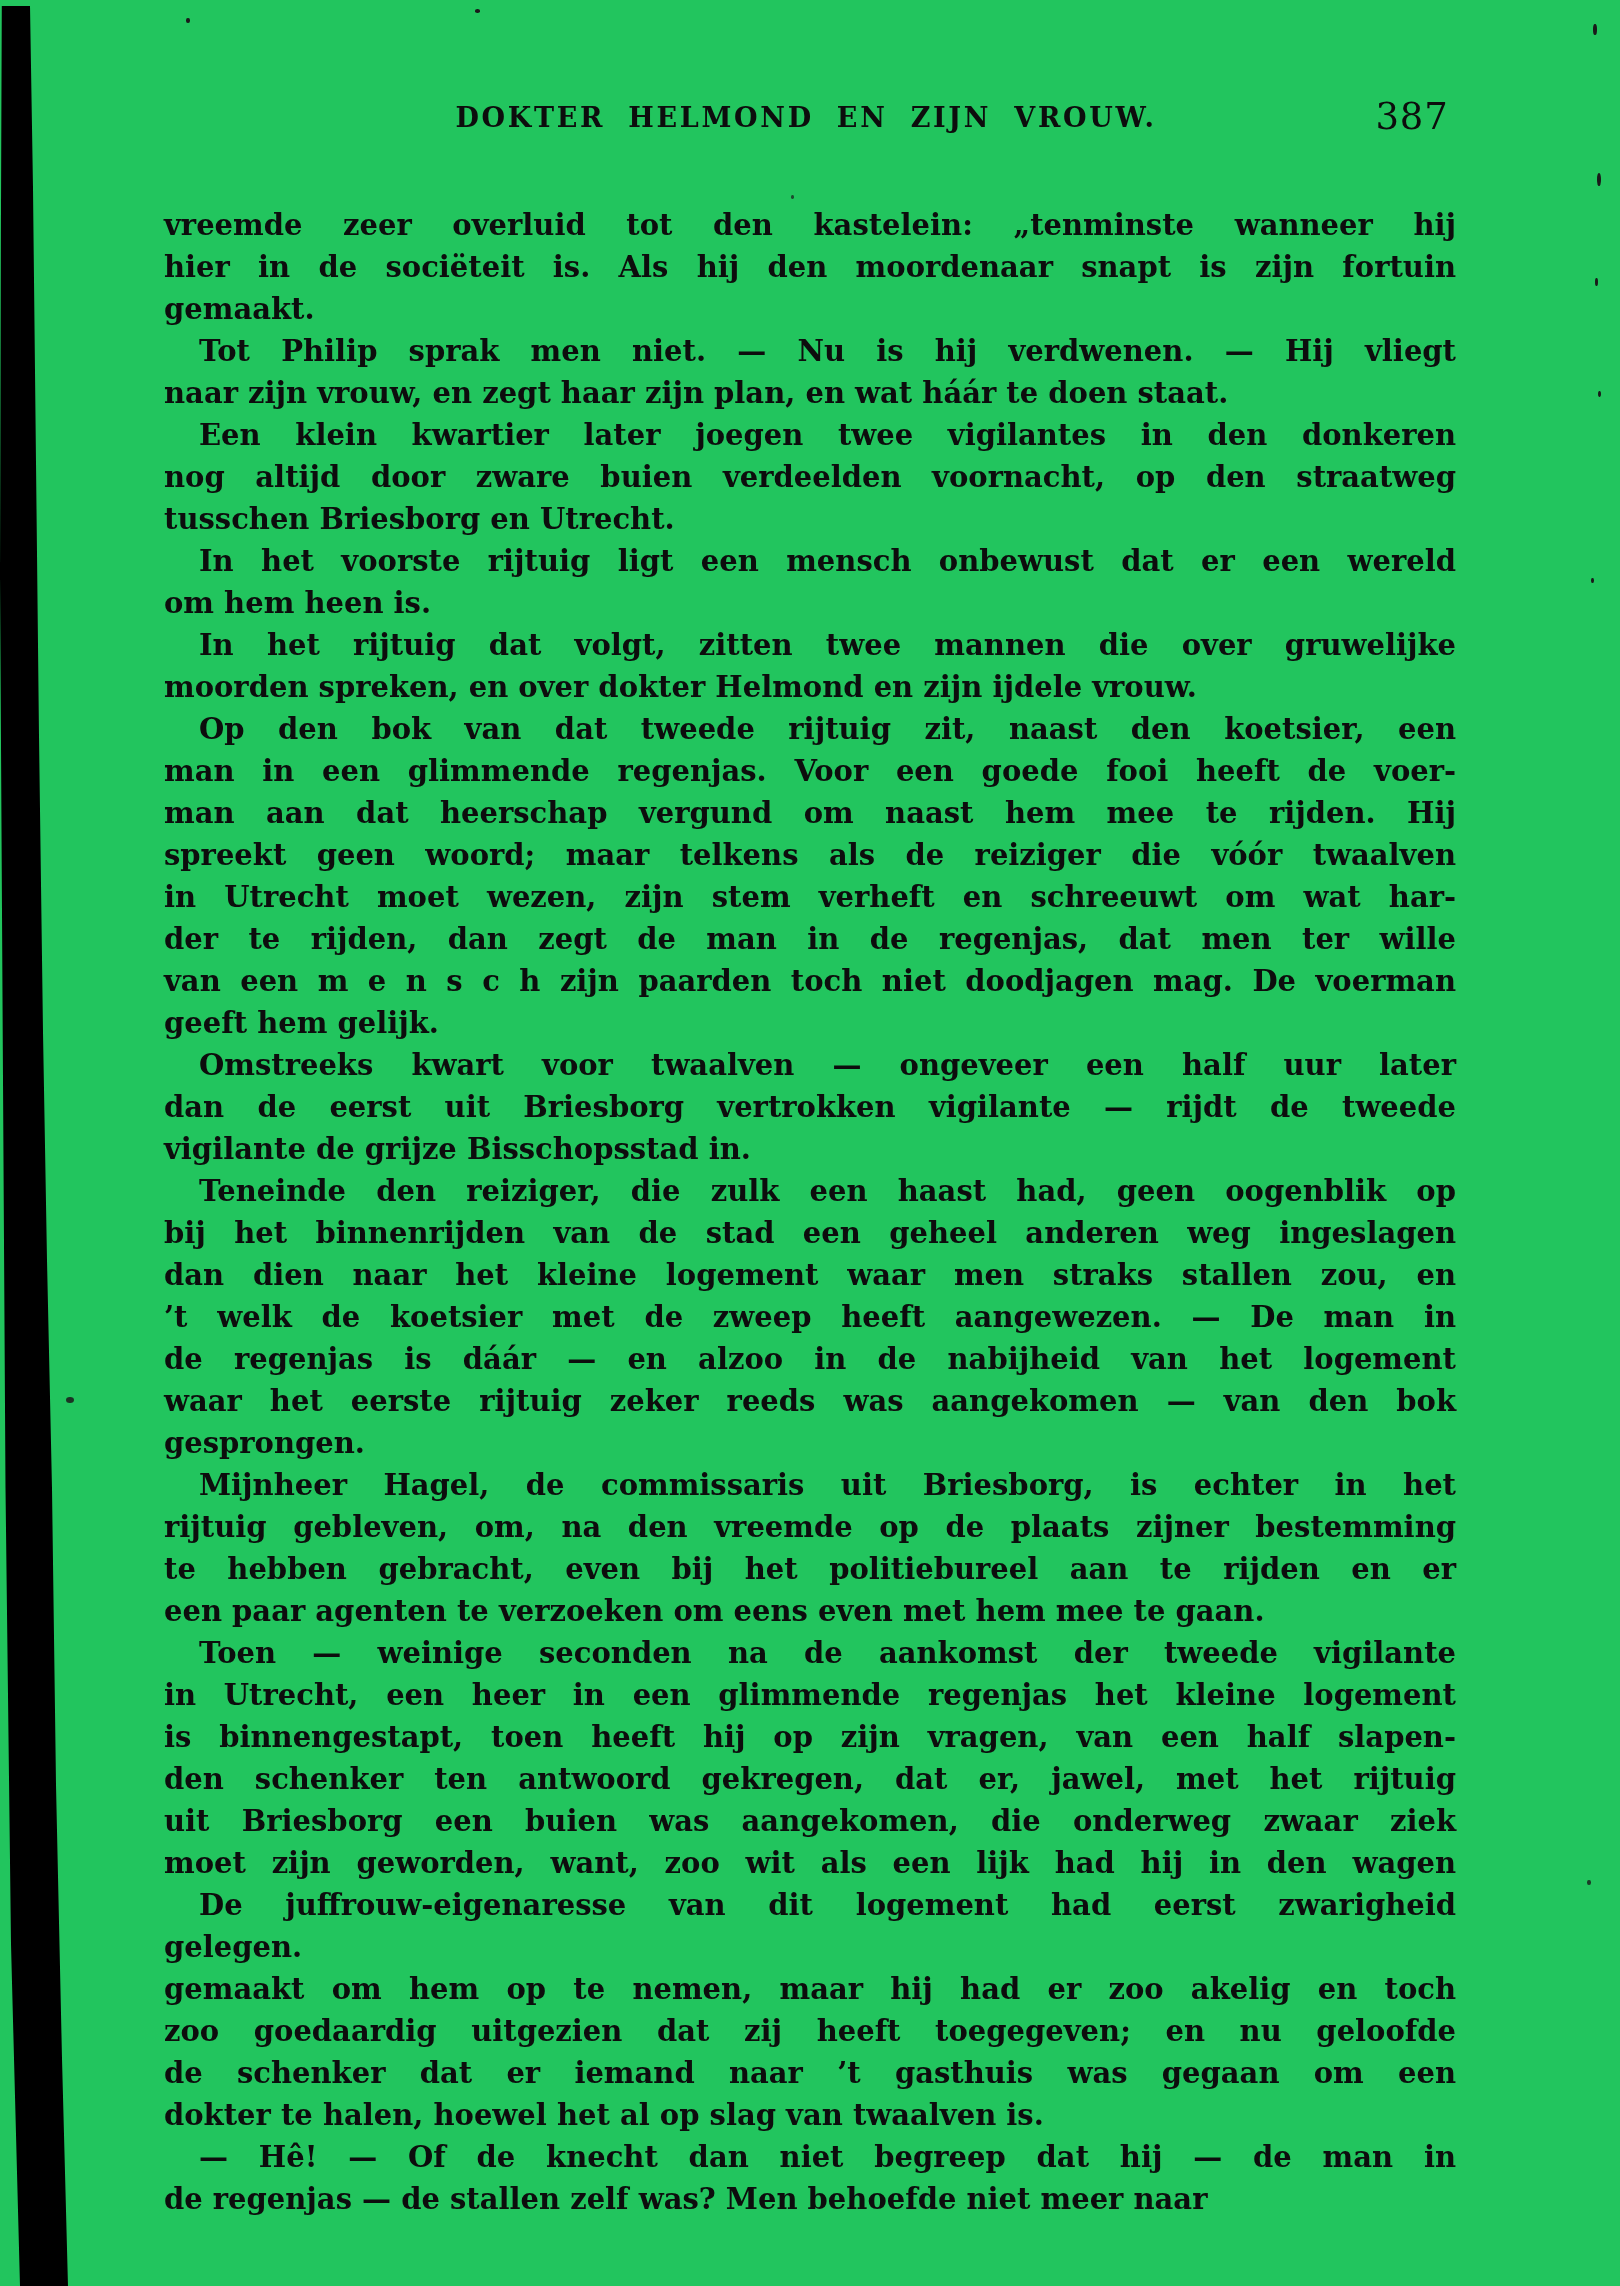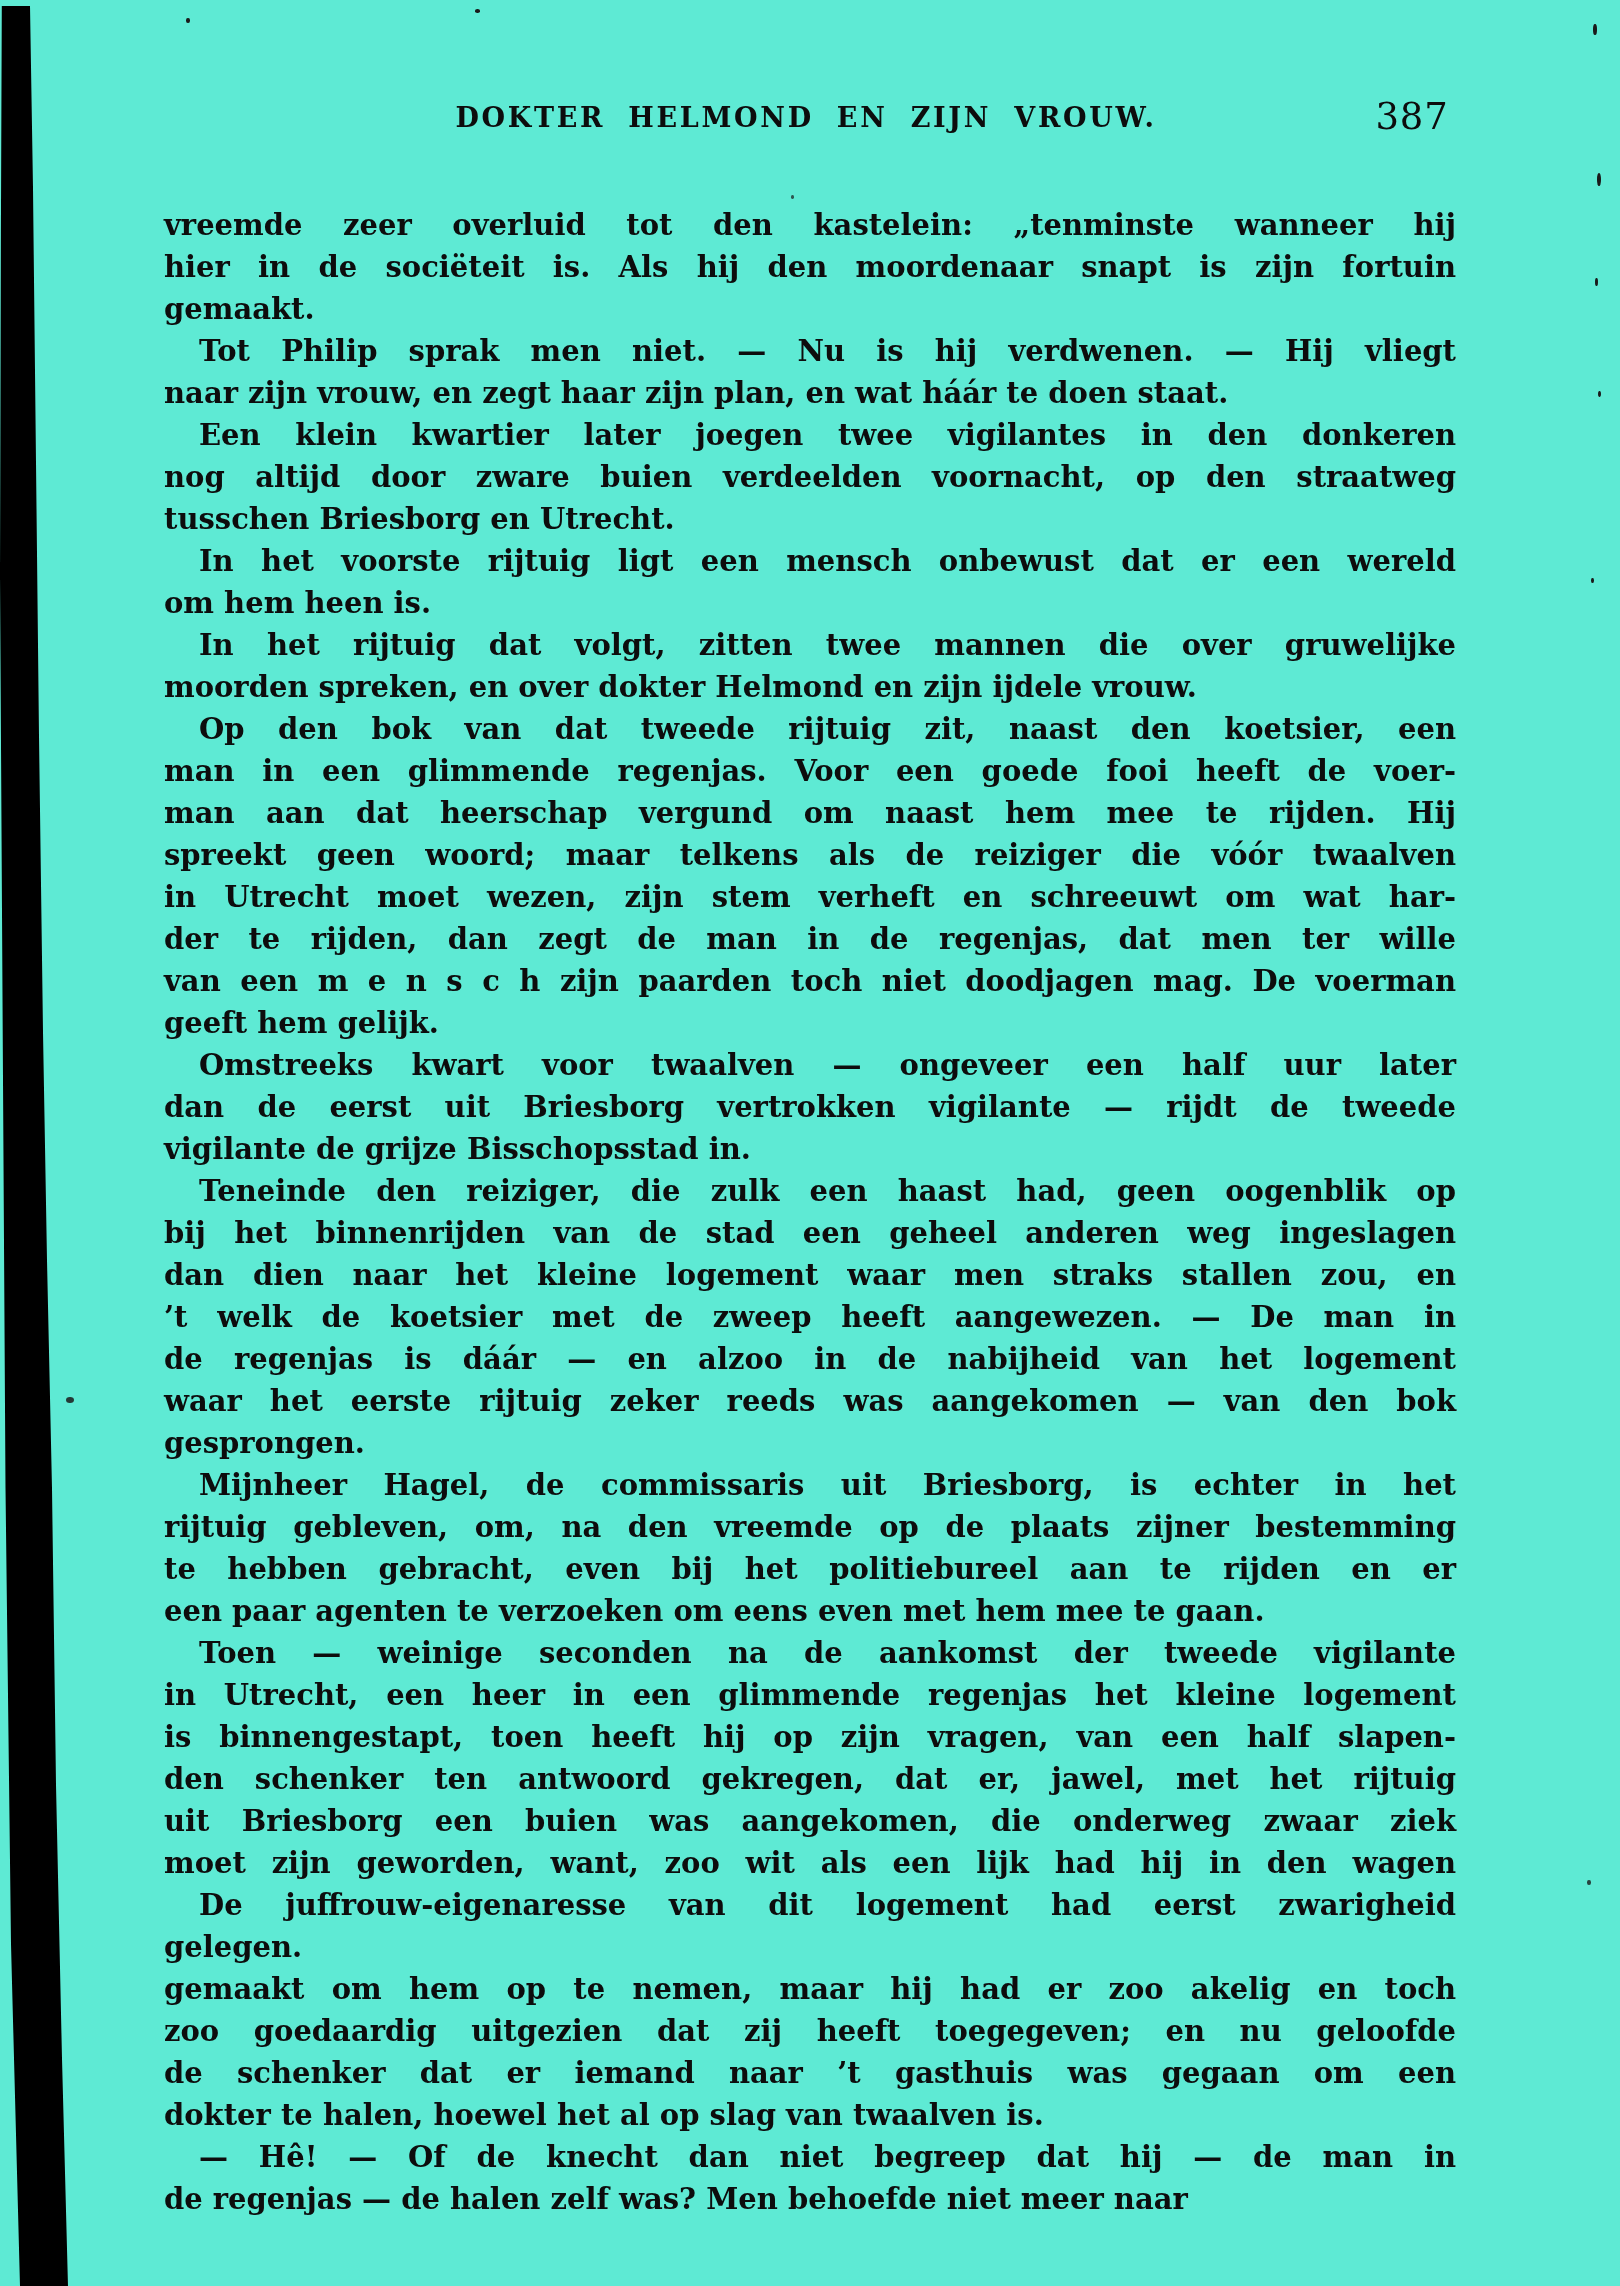--- a/index.html
+++ b/index.html
@@ -1,19 +1,19 @@
 <!DOCTYPE html>
 <html style="font-size:14.5px"><head>
 <meta charset="utf-8">
 <style>
   html,body{margin:0;padding:0;background:#e8e8e8;}
   .page{
     position:relative;
     width:1620px;height:2287px;
-    background:#5eead4;
+    background:#22c55e;
     overflow:hidden;
     font-family:"DejaVu Serif","Liberation Serif",serif;
     color:#0d0d0d;
   }
   
   .gutter{
     position:absolute;left:0;top:5.5px;width:75px;height:2281px;
     background:#000;
     clip-path:polygon(1.8px 0,30px 0,33px 8%,36px 20%,39px 32%,43px 45%,47px 55%,
       52px 65%,56px 78%,62px 90%,68px 100%,20px 100%,11px 85%,5.5px 65%,2.7px 45%,0 25%,0.9px 10%);
@@ -122,17 +122,17 @@
     <div class="line">den schenker ten antwoord gekregen, dat er, jawel, met het rijtuig</div>
     <div class="line">uit Briesborg een buien was aangekomen, die onderweg zwaar ziek</div>
     <div class="line">moet zijn geworden, want, zoo wit als een lijk had hij in den wagen</div>
     <div class="line indent">De juffrouw-eigenaresse van dit logement had eerst zwarigheid</div>
     <div class="line last">gelegen.</div>
     <div class="line">gemaakt om hem op te nemen, maar hij had er zoo akelig en toch</div>
     <div class="line">zoo goedaardig uitgezien dat zij heeft toegegeven; en nu geloofde</div>
     <div class="line">de schenker dat er iemand naar ’t gasthuis was gegaan om een</div>
     <div class="line last">dokter te halen, hoewel het al op slag van twaalven is.</div>
     <div class="line indent">— Hê! — Of de knecht dan niet begreep dat hij — de man in</div>
-    <div class="line last">de regenjas — de halen zelf was? Men behoefde niet meer naar</div>
+    <div class="line last">de regenjas — de stallen zelf was? Men behoefde niet meer naar</div>
   </div>
 
 </div>
 
 
 </body></html>

